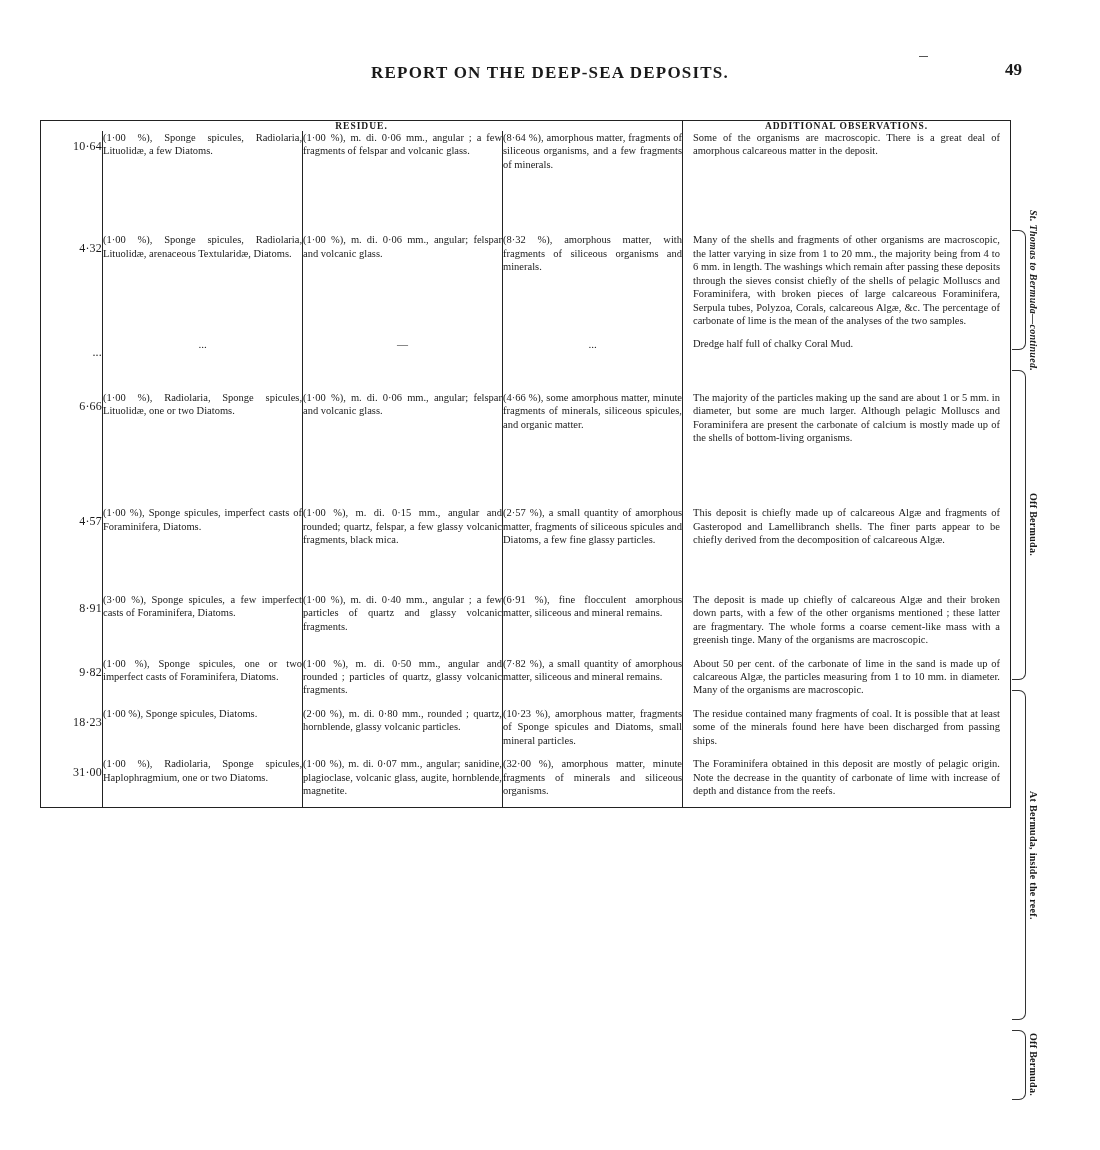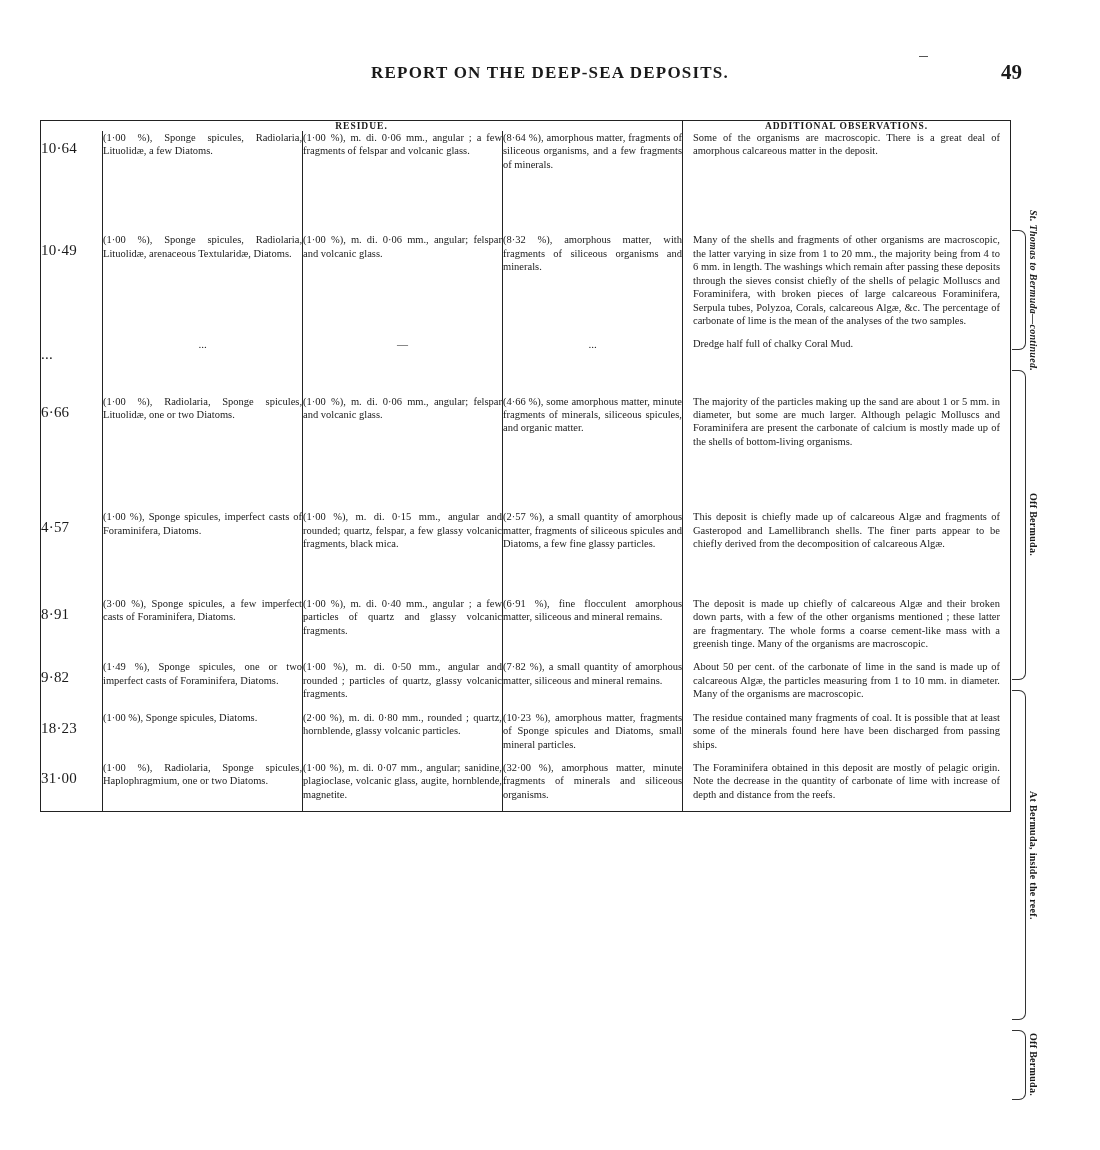--- a/index.html
+++ b/index.html
@@ -31,21 +31,21 @@
     display: inline-block;
     font-family: "Liberation Serif", serif;
     font-size: 17px;
     letter-spacing: 1.2px;
     font-weight: bold;
   }
   .page-number {
     position: absolute;
     top: 60px;
     right: 78px;
-    font-size: 21px;
+    font-size: 17px;
     font-weight: bold;
     font-family: "Liberation Serif", serif;
   }
   .top-dash {
     position: absolute;
     top: 56px;
     right: 172px;
     width: 9px;
     height: 1px;
     background: #555;
@@ -100,23 +100,23 @@
 
   .cell {
     font-size: 10.5px;
     line-height: 1.28;
     padding: 7px 7px 7px 7px;
     text-align: justify;
     text-justify: inter-word;
     hyphens: auto;
   }
   .cell.pct {
-    text-align: left;
+    text-align: right;
     padding-top: 8px;
-    font-size: 15px;
+    font-size: 12px;
     letter-spacing: .2px;
   }
   .cell.add {
     text-align: justify;
     padding-left: 10px;
     padding-right: 10px;
   }
   .cell.center-dots {
     text-align: center;
     font-size: 11px;
@@ -194,21 +194,21 @@
 
       <tr class="row-pad-xl">
         <td class="cell pct">10·64</td>
         <td class="cell vline-l">(1·00 %), Sponge spicules, Radiolaria, Lituolidæ, a few Diatoms.</td>
         <td class="cell vline-l">(1·00 %), m. di. 0·06 mm., angular ; a few fragments of felspar and volcanic glass.</td>
         <td class="cell vline-l">(8·64 %), amorphous matter, fragments of siliceous organisms, and a few fragments of minerals.</td>
         <td class="cell add vline-l">Some of the organisms are macroscopic. There is a great deal of amorphous calcareous matter in the deposit.</td>
       </tr>
 
       <tr class="row-pad-sm">
-        <td class="cell pct">10·49</td>
+        <td class="cell pct">4·32</td>
         <td class="cell vline-l">(1·00 %), Sponge spicules, Radiolaria, Lituolidæ, arenaceous Textularidæ, Diatoms.</td>
         <td class="cell vline-l">(1·00 %), m. di. 0·06 mm., angular; felspar and volcanic glass.</td>
         <td class="cell vline-l">(8·32 %), amorphous matter, with fragments of siliceous organisms and minerals.</td>
         <td class="cell add vline-l">Many of the shells and fragments of other organisms are macroscopic, the latter varying in size from 1 to 20 mm., the majority being from 4 to 6 mm. in length. The washings which remain after passing these deposits through the sieves consist chiefly of the shells of pelagic Molluscs and Foraminifera, with broken pieces of large calcareous Foraminifera, Serpula tubes, Polyzoa, Corals, calcareous Algæ, &amp;c. The percentage of carbonate of lime is the mean of the analyses of the two samples.</td>
       </tr>
 
       <tr class="row-pad-md">
         <td class="cell pct">...</td>
         <td class="cell center-dots vline-l">...</td>
         <td class="cell center-dots vline-l">—</td>
@@ -235,21 +235,21 @@
       <tr class="row-pad-sm">
         <td class="cell pct">8·91</td>
         <td class="cell vline-l">(3·00 %), Sponge spicules, a few imperfect casts of Foraminifera, Diatoms.</td>
         <td class="cell vline-l">(1·00 %), m. di. 0·40 mm., angular ; a few particles of quartz and glassy volcanic fragments.</td>
         <td class="cell vline-l">(6·91 %), fine flocculent amorphous matter, siliceous and mineral remains.</td>
         <td class="cell add vline-l">The deposit is made up chiefly of calcareous Algæ and their broken down parts, with a few of the other organisms mentioned ; these latter are fragmentary. The whole forms a coarse cement-like mass with a greenish tinge. Many of the organisms are macroscopic.</td>
       </tr>
 
       <tr class="row-pad-sm">
         <td class="cell pct">9·82</td>
-        <td class="cell vline-l">(1·49 %), Sponge spicules, one or two imperfect casts of Foraminifera, Diatoms.</td>
+        <td class="cell vline-l">(1·00 %), Sponge spicules, one or two imperfect casts of Foraminifera, Diatoms.</td>
         <td class="cell vline-l">(1·00 %), m. di. 0·50 mm., angular and rounded ; particles of quartz, glassy volcanic fragments.</td>
         <td class="cell vline-l">(7·82 %), a small quantity of amorphous matter, siliceous and mineral remains.</td>
         <td class="cell add vline-l">About 50 per cent. of the carbonate of lime in the sand is made up of calcareous Algæ, the particles measuring from 1 to 10 mm. in diameter. Many of the organisms are macroscopic.</td>
       </tr>
 
       <tr class="row-pad-sm">
         <td class="cell pct">18·23</td>
         <td class="cell vline-l">(1·00 %), Sponge spicules, Diatoms.</td>
         <td class="cell vline-l">(2·00 %), m. di. 0·80 mm., rounded ; quartz, hornblende, glassy volcanic particles.</td>
         <td class="cell vline-l">(10·23 %), amorphous matter, fragments of Sponge spicules and Diatoms, small mineral particles.</td>

